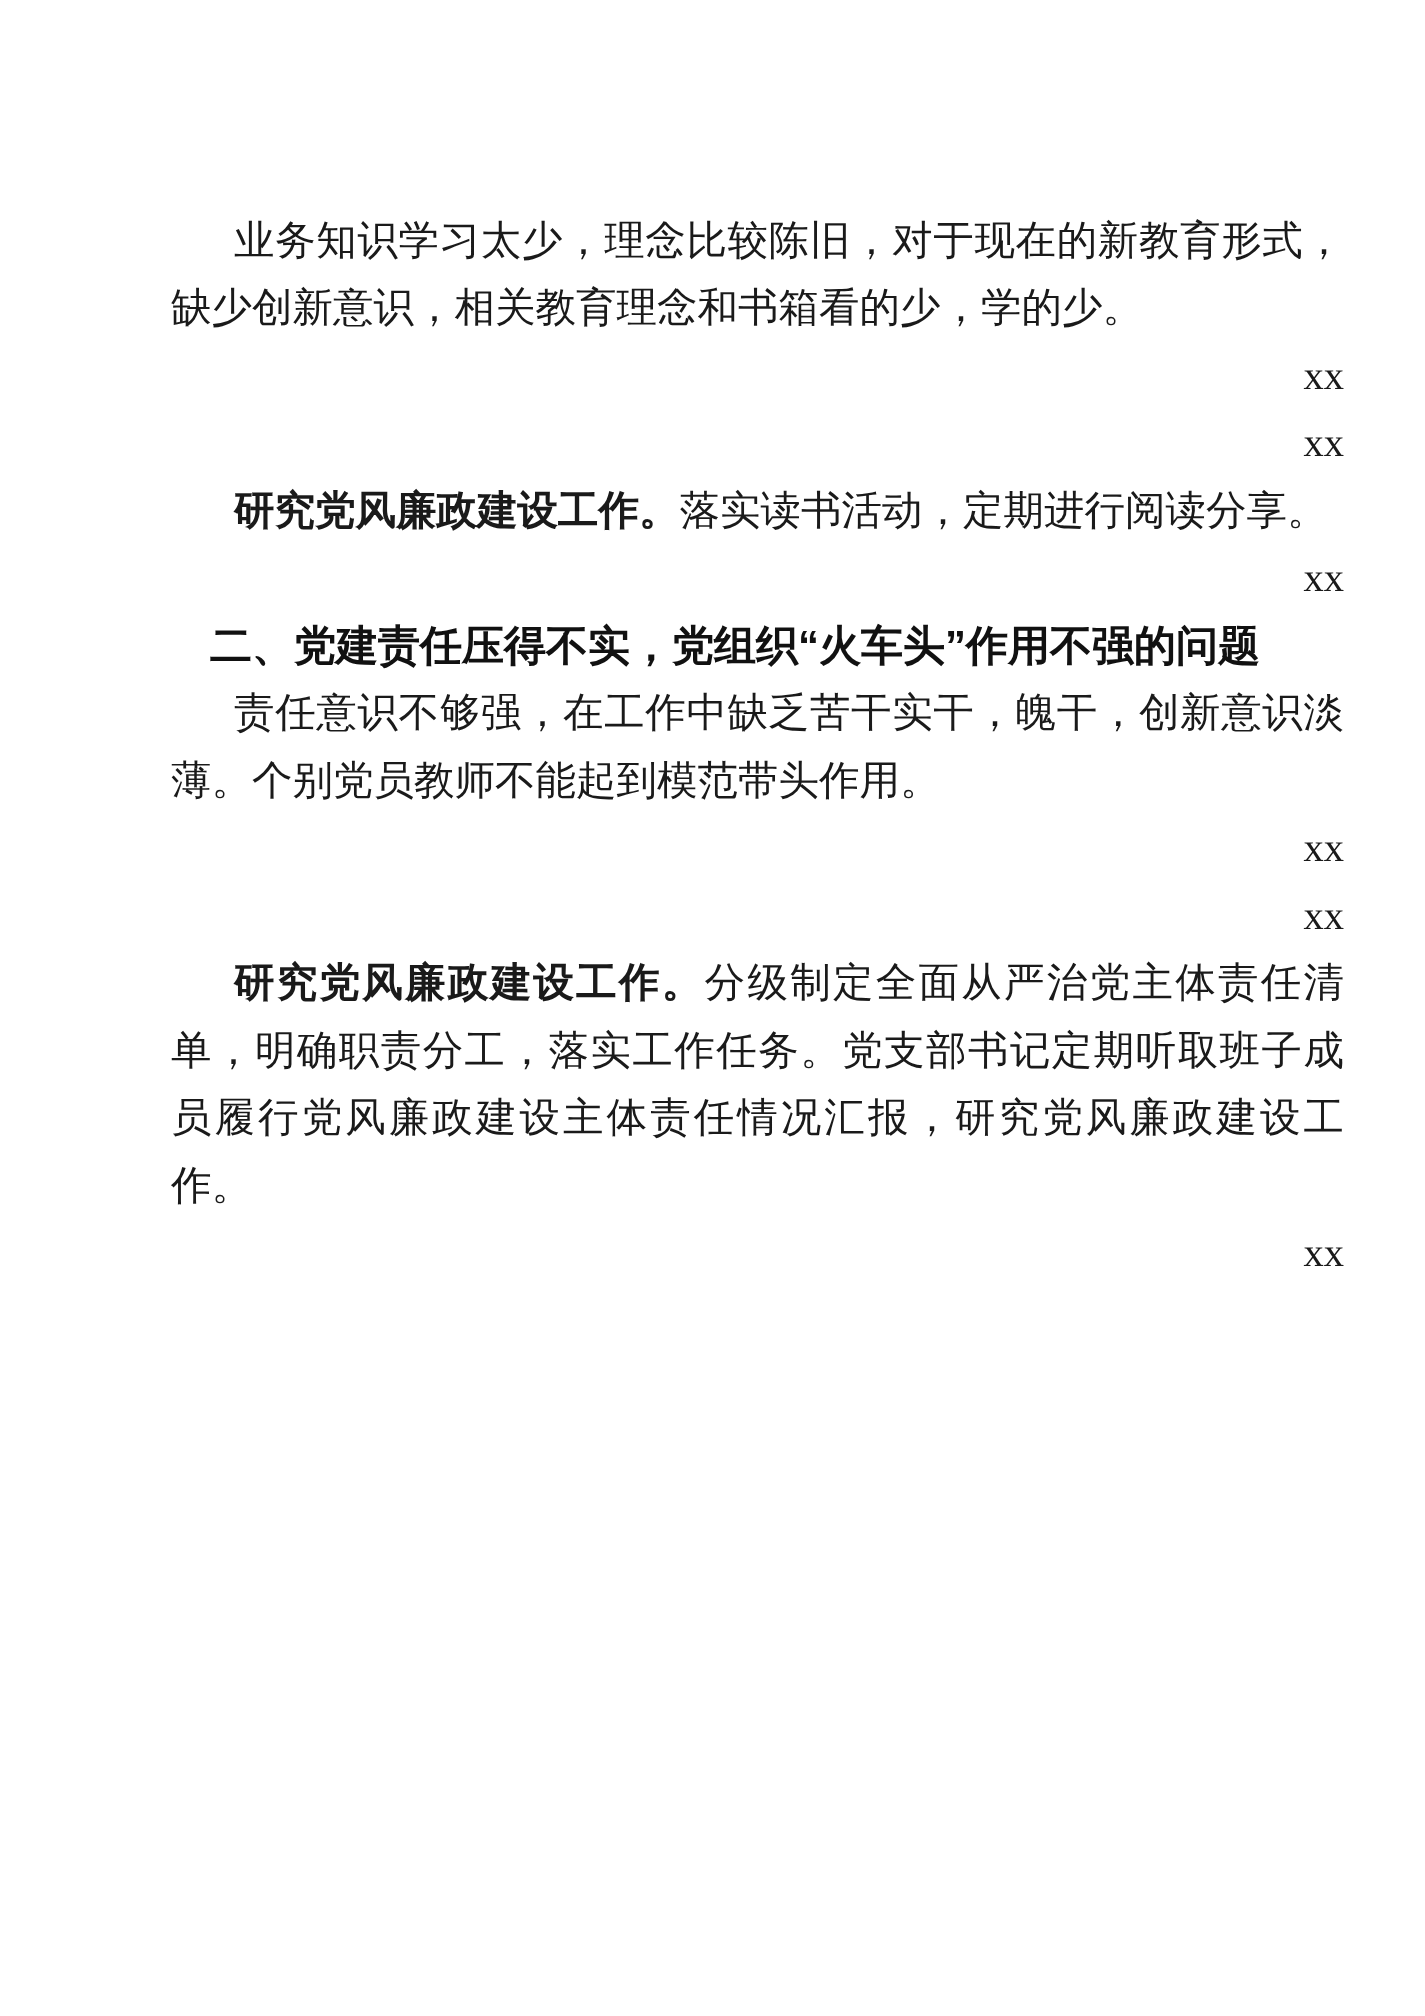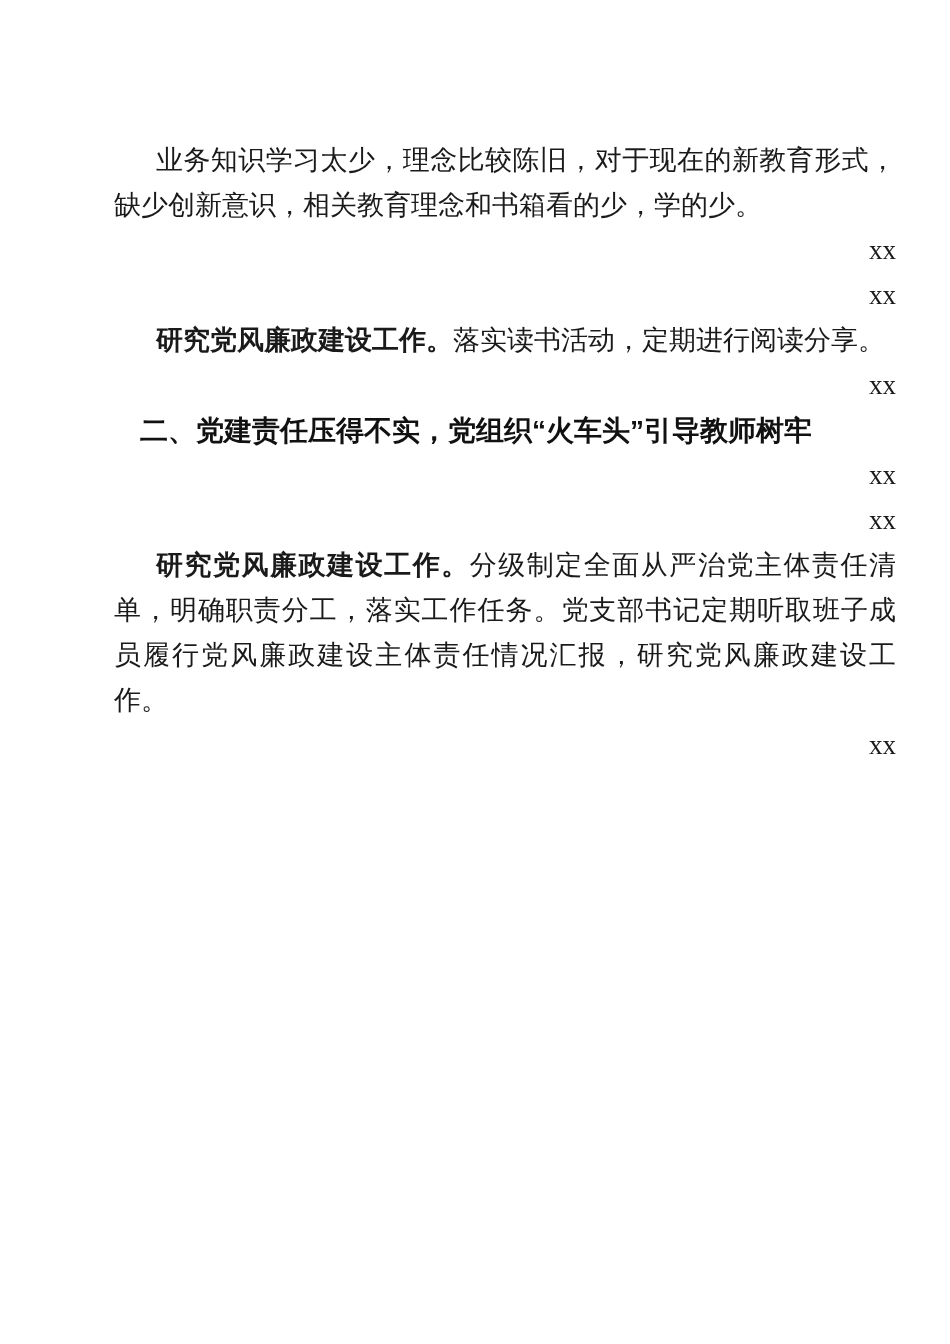--- a/index.html
+++ b/index.html
@@ -42,18 +42,19 @@
 </style>
 </head>
 <body>
 
 <div class="page">
     <p class="para body"><span>业务知识学习太少，理念比较陈旧，对于现在的新教育形式，缺少创新意识，相关教育理念和书箱看的少，学的少。</span></p>
     <p class="para placeholder"><span>xx</span></p>
     <p class="para placeholder"><span>xx</span></p>
     <p class="para body"><b class="lead">研究党风廉政建设工作。</b><span>落实读书活动，定期进行阅读分享。</span></p>
     <p class="para placeholder"><span>xx</span></p>
-    <h2 class="para heading"><span>二、党建责任压得不实，党组织“火车头”引导教师树牢</span></h2>
+    <h2 class="para heading"><span>二、党建责任压得不实，党组织“火车头”作用不强的问题</span></h2>
+    <p class="para body"><span>责任意识不够强，在工作中缺乏苦干实干，魄干，创新意识淡薄。个别党员教师不能起到模范带头作用。</span></p>
     <p class="para placeholder"><span>xx</span></p>
     <p class="para placeholder"><span>xx</span></p>
     <p class="para body"><b class="lead">研究党风廉政建设工作。</b><span>分级制定全面从严治党主体责任清单，明确职责分工，落实工作任务。党支部书记定期听取班子成员履行党风廉政建设主体责任情况汇报，研究党风廉政建设工作。</span></p>
     <p class="para placeholder"><span>xx</span></p>
   </div>
 
 </body></html>

